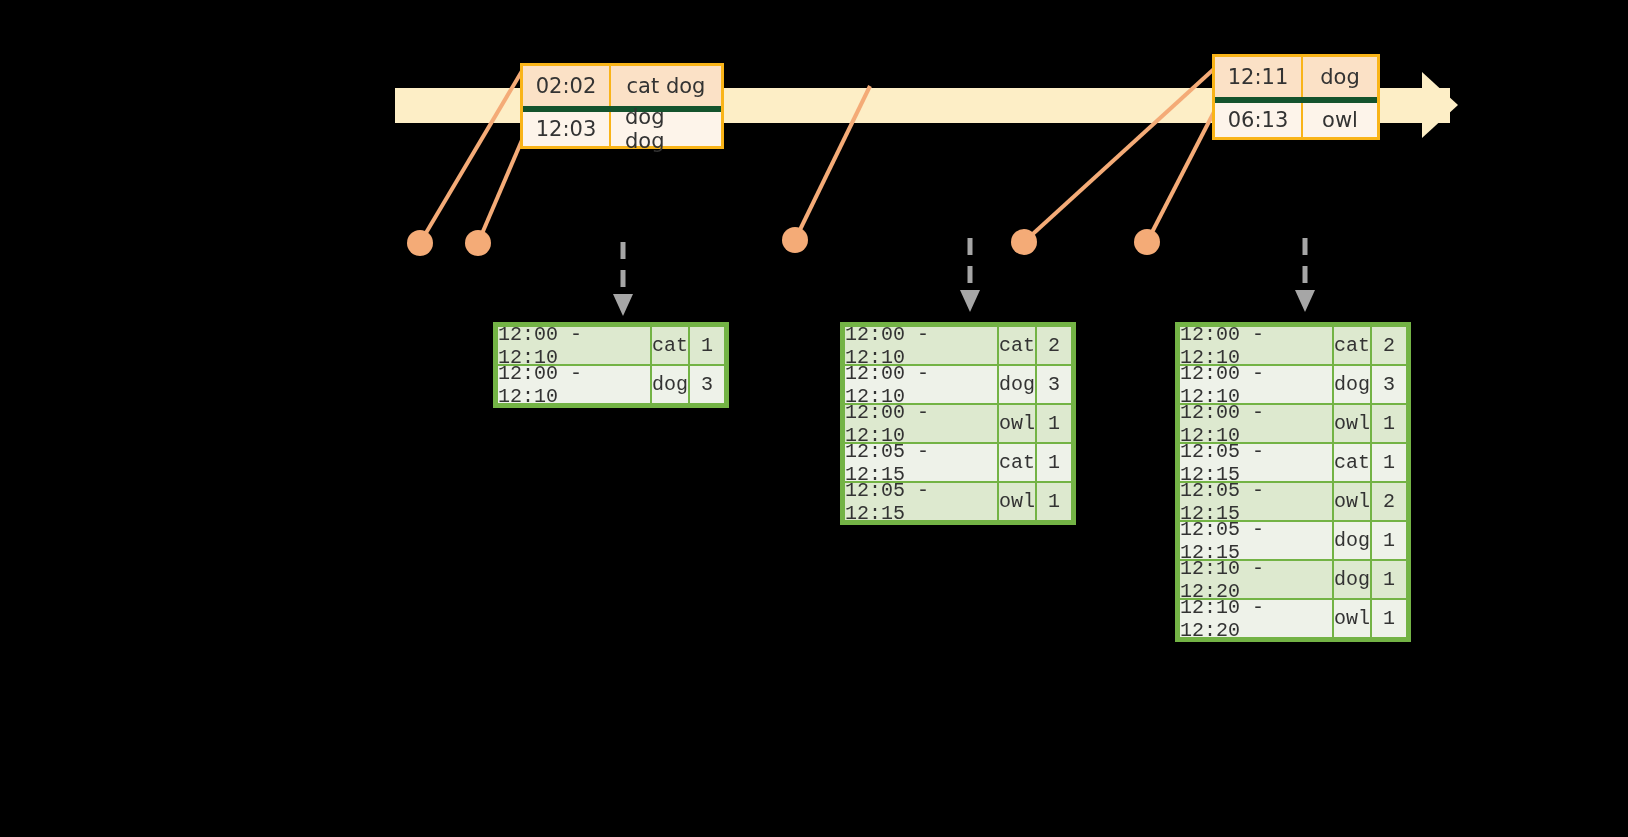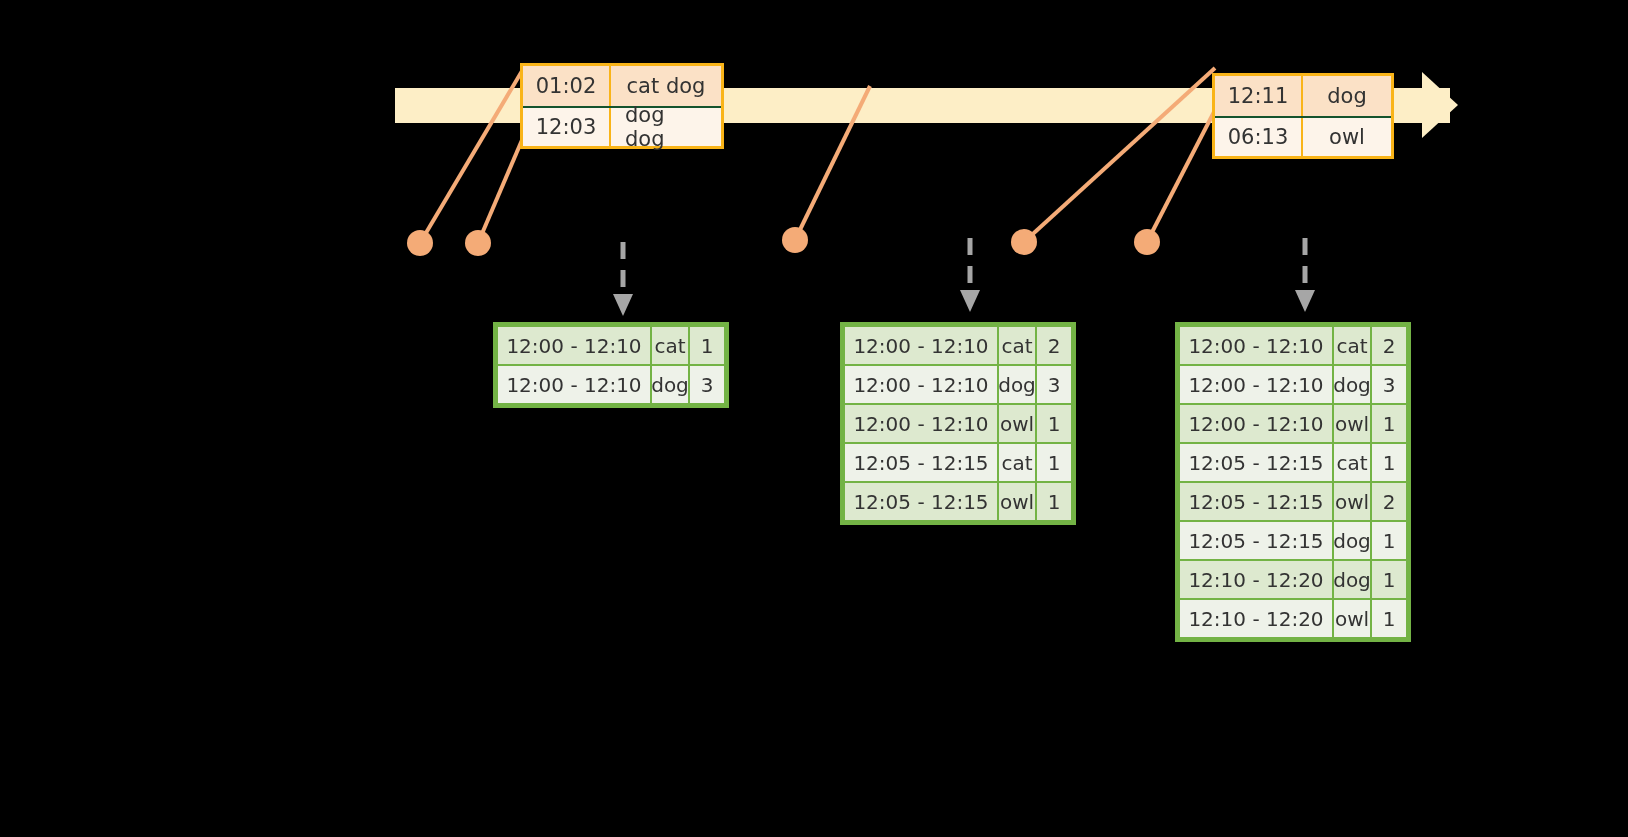--- a/index.html
+++ b/index.html
@@ -55,21 +55,21 @@
     border: 3px solid #f9b418;
     box-sizing: border-box;
     background: #fdf2e2;
   }
   .event-row {
     display: flex;
     height: 40px;
     box-sizing: border-box;
   }
   .event-row + .event-row {
-    border-top: 2px solid #14532d;
+    border-top: 6px solid #14532d;
   }
   .event-row.shade { background: #fbe1c6; }
   .event-row.plain { background: #fdf4ea; }
   .ev-time {
     width: 88px;
     display: flex;
     align-items: center;
     justify-content: center;
     font-size: 21px;
     border-right: 2px solid #f9b418;
@@ -80,33 +80,34 @@
     display: flex;
     align-items: center;
     justify-content: center;
     font-size: 21px;
     padding: 0 14px;
     box-sizing: border-box;
   }
 
   #event-box-1 { left: 520px; top: 63px; width: 204px; }
   #event-box-2 { left: 865px; top: 83px; width: 204px; }
-  #event-box-3 { left: 1212px; top: 73px; width: 182px; }
+  #event-box-3 { left: 1212px; top: 54px; width: 168px; }
 
   
   .result-table {
     position: absolute;
     border: 4px solid #73b345;
     box-sizing: border-box;
     background: #73b345;
   }
   .rt-row {
     display: flex;
     height: 39px;
     box-sizing: border-box;
+    font-family: Liberation Mono, monospace;
   }
   .rt-row.odd  .rt-cell { background: #dde9cf; }
   .rt-row.even .rt-cell { background: #eef2e9; }
   .rt-cell {
     display: flex;
     align-items: center;
     justify-content: center;
     font-size: 20px;
     box-sizing: border-box;
     margin: 1px;
@@ -145,21 +146,21 @@
       <line x1="1147" y1="242" x2="1215" y2="110" stroke="#f4ab77" stroke-width="4"></line>
       <circle cx="420" cy="243" r="13" fill="#f4ab77"></circle>
       <circle cx="478" cy="243" r="13" fill="#f4ab77"></circle>
       <circle cx="795" cy="240" r="13" fill="#f4ab77"></circle>
       <circle cx="1024" cy="242" r="13" fill="#f4ab77"></circle>
       <circle cx="1147" cy="242" r="13" fill="#f4ab77"></circle>
     </svg>
 
   <div class="event-box" id="event-box-1">
       <div class="event-row shade">
-        <div class="ev-time">01:02</div>
+        <div class="ev-time">02:02</div>
         <div class="ev-words">cat dog</div>
       </div>
       <div class="event-row plain">
         <div class="ev-time">12:03</div>
         <div class="ev-words">dog dog</div>
       </div>
     </div>
   <div class="event-box" id="event-box-3">
       <div class="event-row shade">
         <div class="ev-time">12:11</div>

